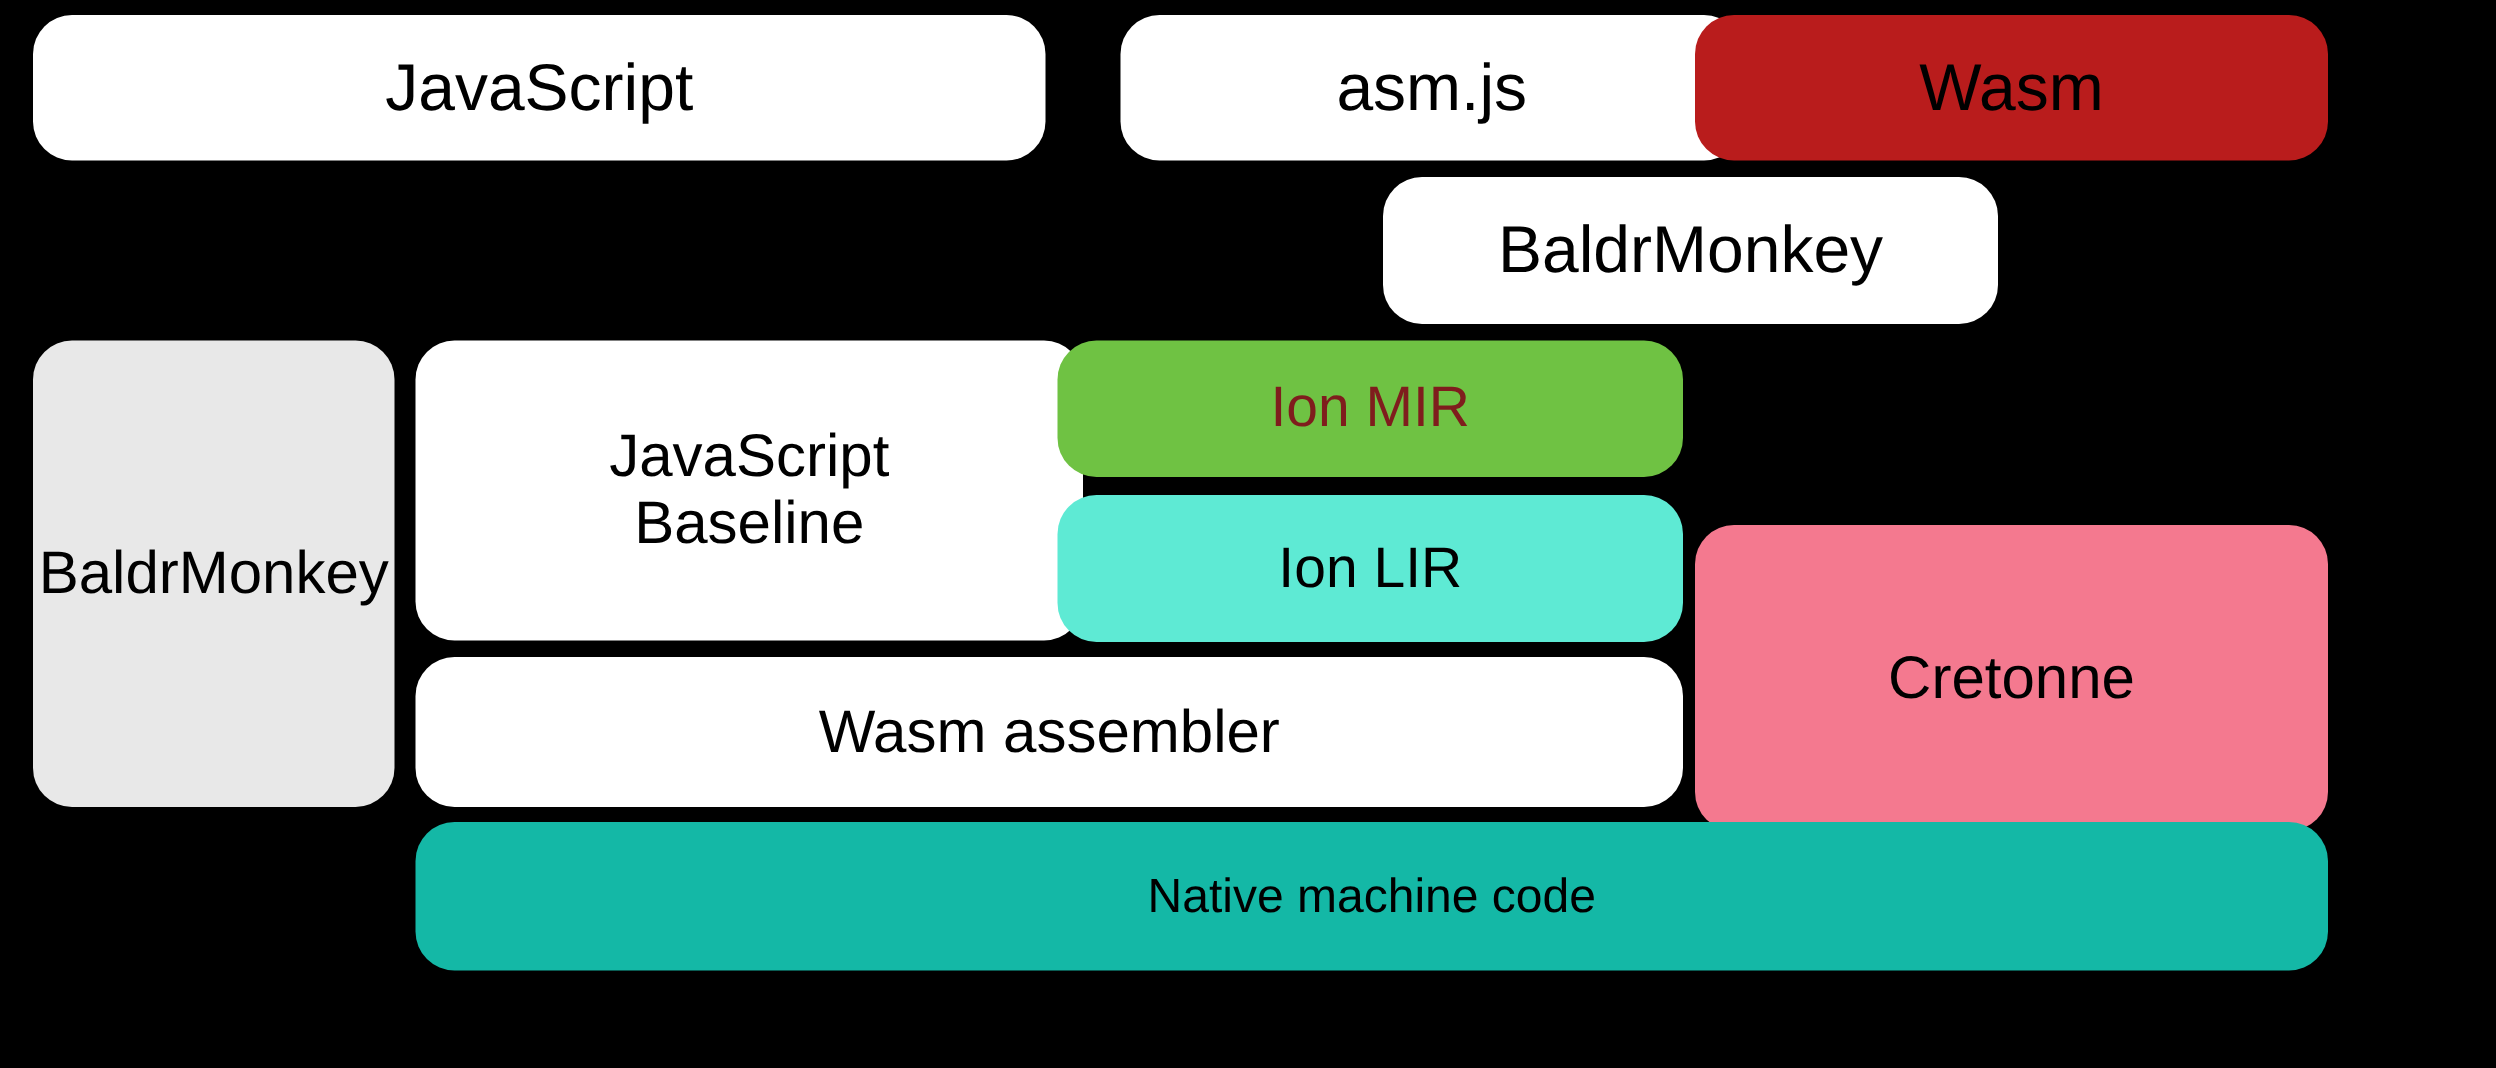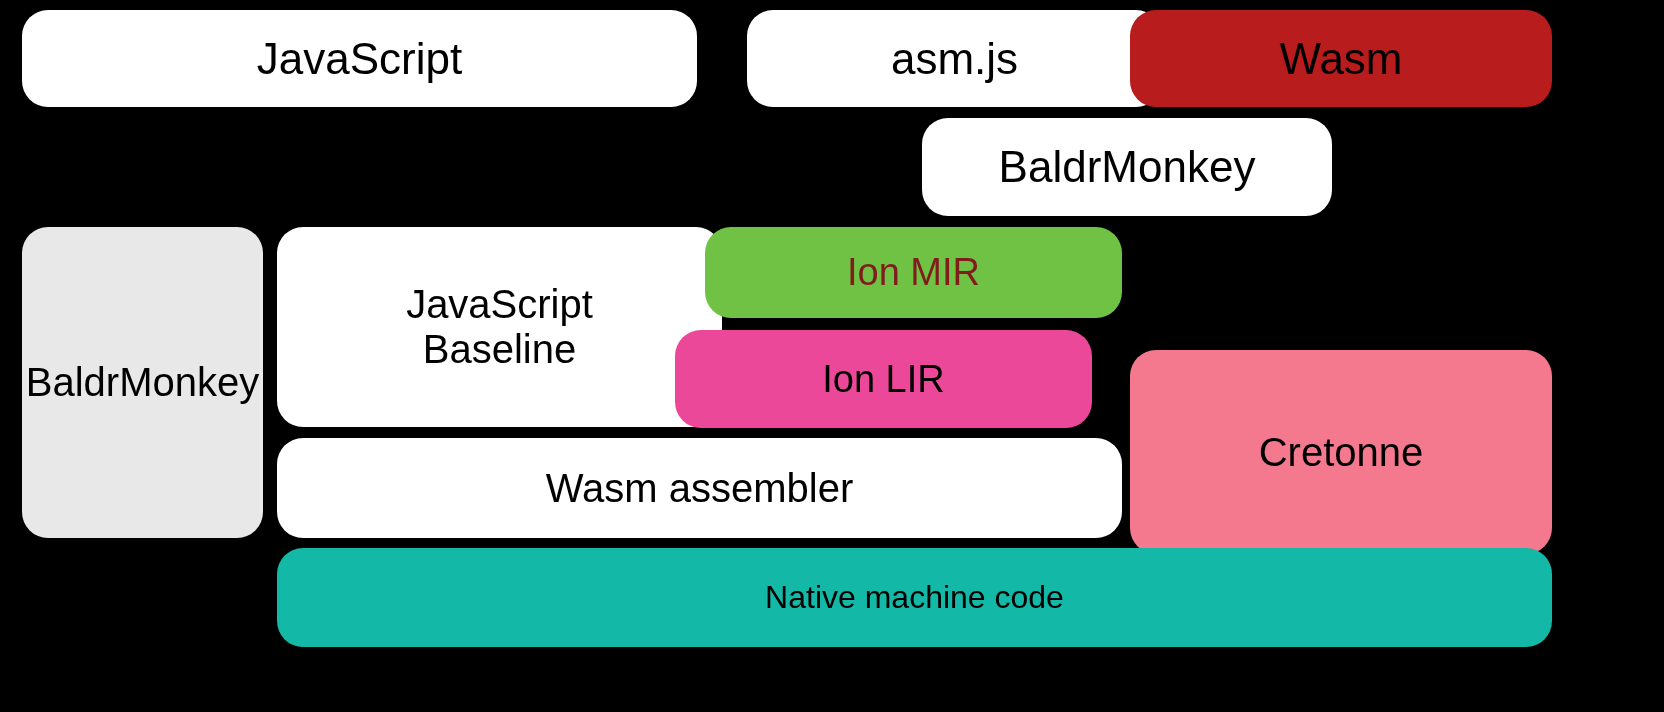--- a/index.html
+++ b/index.html
@@ -41,17 +41,17 @@
 
 <div id="stage">
     <div class="box fill-white" style="left: 22px; top: 10px; width: 675px; height: 97px; background: rgb(255, 255, 255); font-size: 44px; color: rgb(0, 0, 0);">JavaScript</div>
     <div class="box fill-white" style="left: 707px; top: 10px; width: 415px; height: 97px; background: rgb(255, 255, 255); font-size: 44px; color: rgb(0, 0, 0); margin-left: 40px;">asm.js</div>
     <div class="box fill-white" style="left: 1130px; top: 10px; width: 422px; height: 97px; background: #b91c1c; font-size: 44px; color: rgb(0, 0, 0);">Wasm</div>
     <div class="box fill-white" style="left: 922px; top: 118px; width: 410px; height: 98px; background: rgb(255, 255, 255); font-size: 44px; color: rgb(0, 0, 0);">BaldrMonkey</div>
     <div class="box fill-grey" style="left: 22px; top: 227px; width: 241px; height: 311px; background: rgb(232, 232, 232); font-size: 40px; color: rgb(0, 0, 0);">BaldrMonkey</div>
     <div class="box fill-white" style="left: 277px; top: 227px; width: 445px; height: 200px; background: rgb(255, 255, 255); font-size: 40px; color: rgb(0, 0, 0);">JavaScript
 Baseline</div>
     <div class="box fill-green" style="left: 705px; top: 227px; width: 417px; height: 91px; background: rgb(111, 194, 67); font-size: 38px; color: #7f1d1d;">Ion MIR</div>
-    <div class="box fill-green" style="left: 675px; top: 330px; width: 417px; height: 98px; background: #ec4899; font-size: 38px; color: rgb(0, 0, 0);">Ion LIR</div>
+    <div class="box fill-green" style="left: 705px; top: 330px; width: 417px; height: 98px; background: #5eead4; font-size: 38px; color: rgb(0, 0, 0);">Ion LIR</div>
     <div class="box fill-white" style="left: 277px; top: 438px; width: 845px; height: 100px; background: rgb(255, 255, 255); font-size: 40px; color: rgb(0, 0, 0);">Wasm assembler</div>
     <div class="box fill-pink" style="left: 1130px; top: 334px; width: 422px; height: 204px; background: rgb(244, 121, 143); font-size: 40px; color: rgb(0, 0, 0); margin-top: 16px;">Cretonne</div>
     <div class="box fill-white" style="left: 277px; top: 548px; width: 1275px; height: 99px; background: #14b8a6; font-size: 32px; color: rgb(0, 0, 0);">Native machine code</div>
   </div>
 
 </body></html>

